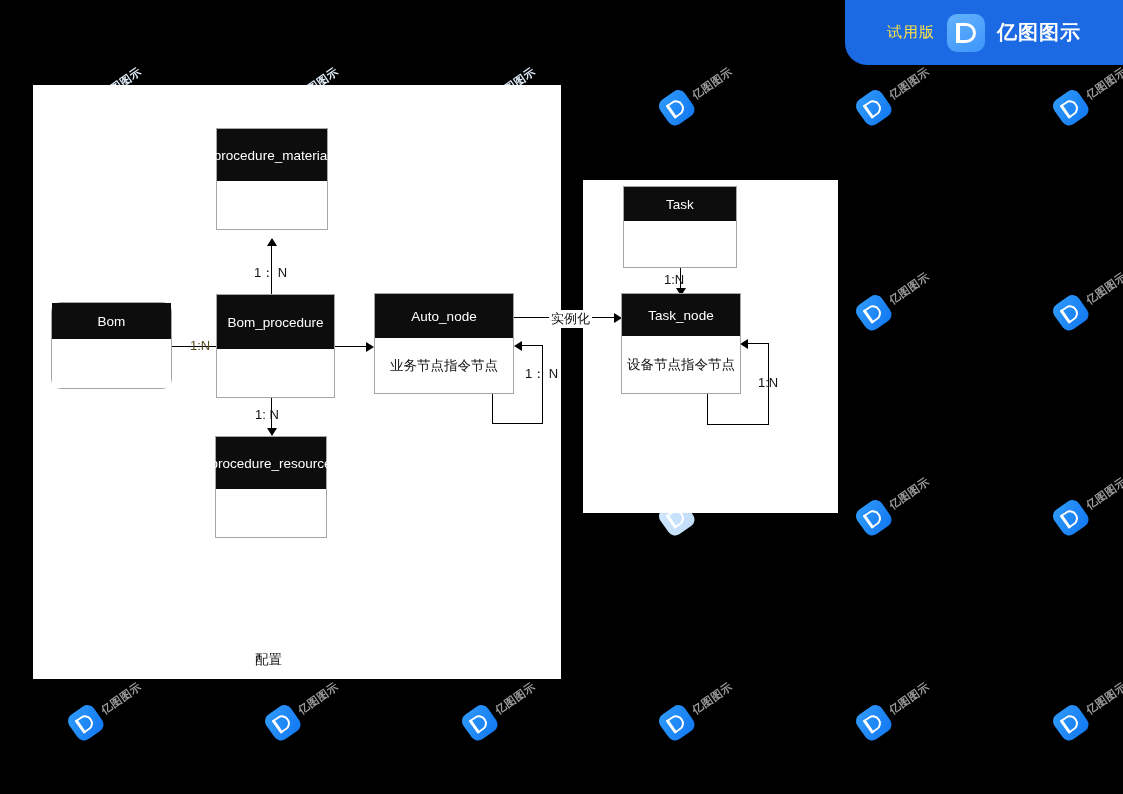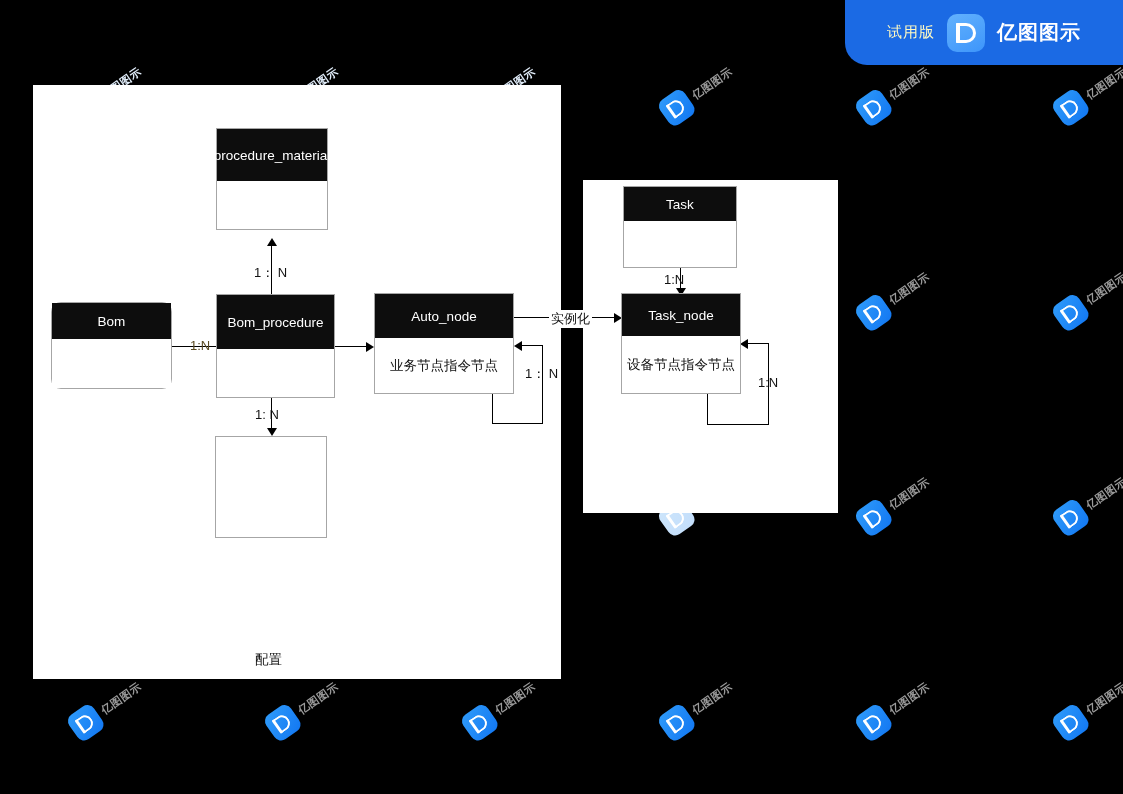--- a/index.html
+++ b/index.html
@@ -85,21 +85,21 @@
     height: 65px;
     background: #1b6ae4;
     border-bottom-left-radius: 22px;
     display: flex;
     align-items: center;
     justify-content: center;
     gap: 12px;
     z-index: 40;
   }
   .trial-label {
-    color: #fef9c3;
+    color: #fde047;
     font-size: 15px;
     letter-spacing: 1px;
   }
   .brand-logo {
     width: 38px;
     height: 38px;
     border-radius: 10px;
     position: relative;
     background: linear-gradient(150deg, #63b2fd 0%, #3d95fb 100%);
     flex: 0 0 auto;
@@ -363,20 +363,21 @@
     <div class="ent-head" style="height:54px;">Bom_procedure</div>
     <div class="ent-body"></div>
   </div>
 
   <div class="entity" id="ent-proc-mat" style="left:216px; top:128px; width:112px; height:102px;">
     <div class="ent-head" style="height:52px;">procedure_material</div>
     <div class="ent-body"></div>
   </div>
 
   <div class="entity" id="ent-proc-res" style="left:215px; top:436px; width:112px; height:102px;">
+    <div class="ent-head" style="height:52px;">procedure_resource</div>
     <div class="ent-body"></div>
   </div>
 
   <div class="entity" id="ent-auto-node" style="left:374px; top:293px; width:140px; height:101px;">
     <div class="ent-head" style="height:44px;">Auto_node</div>
     <div class="ent-body">
       <span>业务节点</span>
       <span>指令节点</span>
     </div>
   </div>

